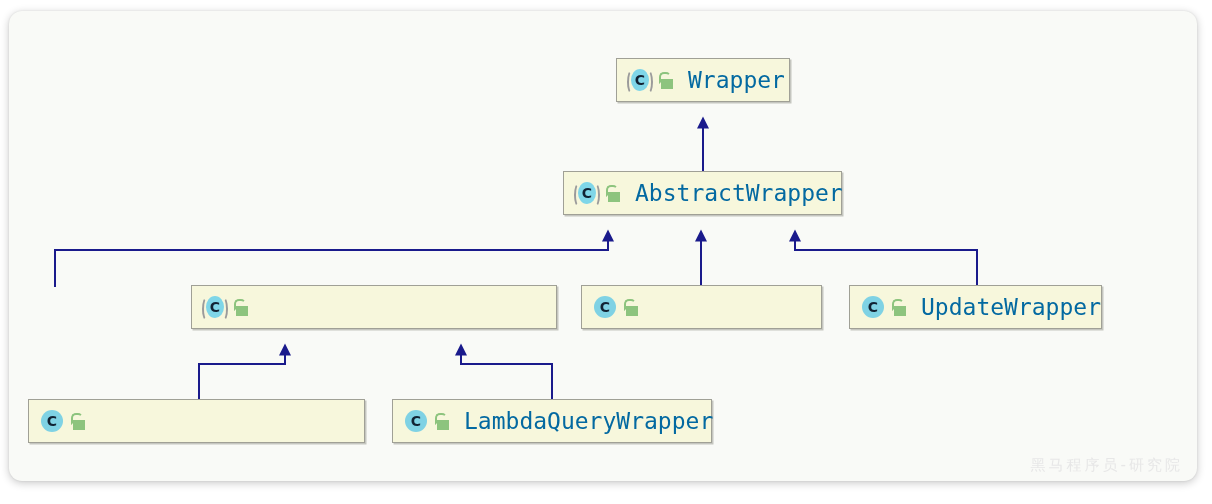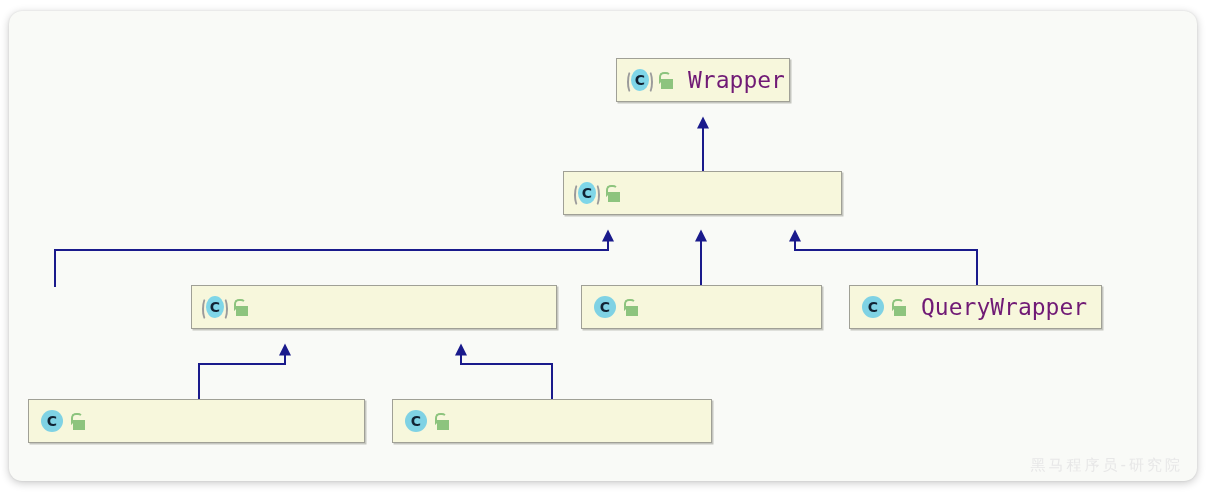--- a/index.html
+++ b/index.html
@@ -44,21 +44,21 @@
     border: 1px solid #a0a096;
     box-shadow: 1.5px 1.5px 0 rgba(120,120,110,0.40);
     display: flex;
     align-items: center;
     height: 44px;
     padding: 0 14px 0 10px;
     white-space: nowrap;
   }
   .node .label {
     font-size: 23px;
-    color: #701a75;
+    color: #0369a1;
     letter-spacing: 0px;
     line-height: 1;
     text-align: center;
   }
 
   
   .icons {
     display: flex;
     align-items: center;
     margin-right: 14px;
@@ -199,20 +199,21 @@
         <span class="disc"></span>
           <span class="par l"></span>
           <span class="par r"></span>
         <span class="cletter">C</span>
       </span>
       <span class="lockicon">
         <span class="shackle"></span>
           <span class="body"></span>
       </span>
     </span>
+    <span class="label">AbstractWrapper</span>
   </div>
 
   <div class="node" style="left:182px; top:274px; width:366px;">
     <span class="icons">
       <span class="cicon">
         <span class="disc"></span>
           <span class="par l"></span>
           <span class="par r"></span>
         <span class="cletter">C</span>
       </span>
@@ -240,21 +241,21 @@
     <span class="icons">
       <span class="cicon solid">
         <span class="disc"></span>
         <span class="cletter">C</span>
       </span>
       <span class="lockicon">
         <span class="shackle"></span>
           <span class="body"></span>
       </span>
     </span>
-    <span class="label">QueryWrapper</span>
+    <span class="label">UpdateWrapper</span>
   </div>
 
   <div class="node" style="left:19px; top:388px; width:337px;">
     <span class="icons">
       <span class="cicon solid">
         <span class="disc"></span>
         <span class="cletter">C</span>
       </span>
       <span class="lockicon">
         <span class="shackle"></span>
@@ -267,17 +268,18 @@
     <span class="icons">
       <span class="cicon solid">
         <span class="disc"></span>
         <span class="cletter">C</span>
       </span>
       <span class="lockicon">
         <span class="shackle"></span>
           <span class="body"></span>
       </span>
     </span>
+    <span class="label">LambdaQueryWrapper</span>
   </div>
 
   <div id="watermark">黑马程序员-研究院</div>
 
 </div>
 
 </body></html>

